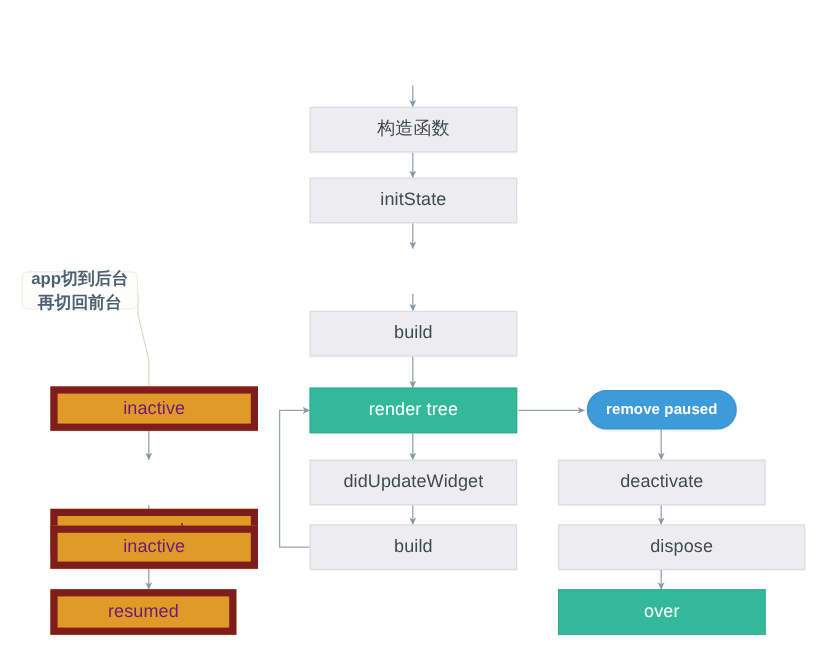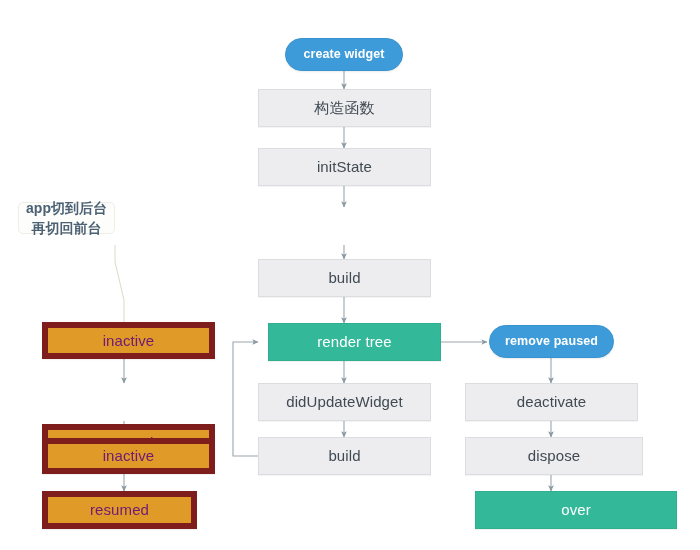--- a/index.html
+++ b/index.html
@@ -48,21 +48,20 @@
     border: 6px solid #7f1d1d;
     color: #701a75;
     box-shadow: 0 1px 1px rgba(0,0,0,0.05);
   }
   
   .node.green {
     background: #33b999;
     border: 1px solid #2faf90;
     color: #ffffff;
     box-shadow: 0 1px 1px rgba(0,0,0,0.05);
-    margin-left: 10px;
   }
   
   .node.pill {
     background: #3e9bd9;
     border: 1px solid #3892d0;
     color: #ffffff;
     border-radius: 999px;
     font-weight: bold;
     font-size: 12.5px;
     box-shadow: 0 1px 2px rgba(0,0,0,0.08);
@@ -116,47 +115,46 @@
       <line x1="124" y1="359" x2="124" y2="383"></line>
       <line x1="124" y1="421" x2="124" y2="439"></line>
       <line x1="124" y1="474" x2="124" y2="491"></line>
     </g>
 
     <path d="M258,456 L233,456 L233,342 L258,342" stroke="#9aa6ad" stroke-width="1.1" fill="none" marker-end="url(#arrow)"></path>
 
     <path d="M115,245 L115,262 L124,300 L124,322" stroke="#dcd9c8" stroke-width="1" fill="none"></path>
   </svg>
 
-  <div class="note" style="left:18px; top:202px; width:97px; height:32px;">
+  <div class="note" style="left:18px; top:226px; width:97px; height:32px;">
     <span class="note-line">app切到后台</span>
     <span class="note-line">再切回前台</span>
   </div>
 
-  <div class="node pill" style="left:285px; top:38px; width:118px; height:33px;">create widget</div>
 
   <div class="node grey" style="left:258px; top:89px; width:173px; height:38px;">构造函数</div>
 
   <div class="node grey" style="left:258px; top:148px; width:173px; height:38px;">initState</div>
 
 
   <div class="node grey" style="left:258px; top:259px; width:173px; height:38px;">build</div>
 
   <div class="node green" style="left:258px; top:323px; width:173px; height:38px;">render tree</div>
 
   <div class="node grey" style="left:258px; top:383px; width:173px; height:38px;">didUpdateWidget</div>
 
   <div class="node grey" style="left:258px; top:437px; width:173px; height:38px;">build</div>
 
   <div class="node pill" style="left:489px; top:325px; width:125px; height:33px;">remove paused</div>
 
   <div class="node grey" style="left:465px; top:383px; width:173px; height:38px;">deactivate</div>
 
-  <div class="node grey" style="left:465px; top:437px; width:178px; height:38px;">dispose</div>
+  <div class="node grey" style="left:465px; top:437px; width:206px; height:38px;">dispose</div>
 
-  <div class="node green" style="left:465px; top:491px; width:202px; height:38px;">over</div>
+  <div class="node green" style="left:465px; top:491px; width:173px; height:38px;">over</div>
 
   <div class="node orange" style="left:42px; top:322px; width:173px; height:37px;">inactive</div>
 
   <div class="node orange" style="left:42px; top:397px; width:173px; height:38px;margin-top:27px;">paused</div>
 
   <div class="node orange" style="left:42px; top:438px; width:173px; height:36px;">inactive</div>
 
   <div class="node orange" style="left:42px; top:491px; width:155px; height:38px;">resumed</div>
 
 </div>

